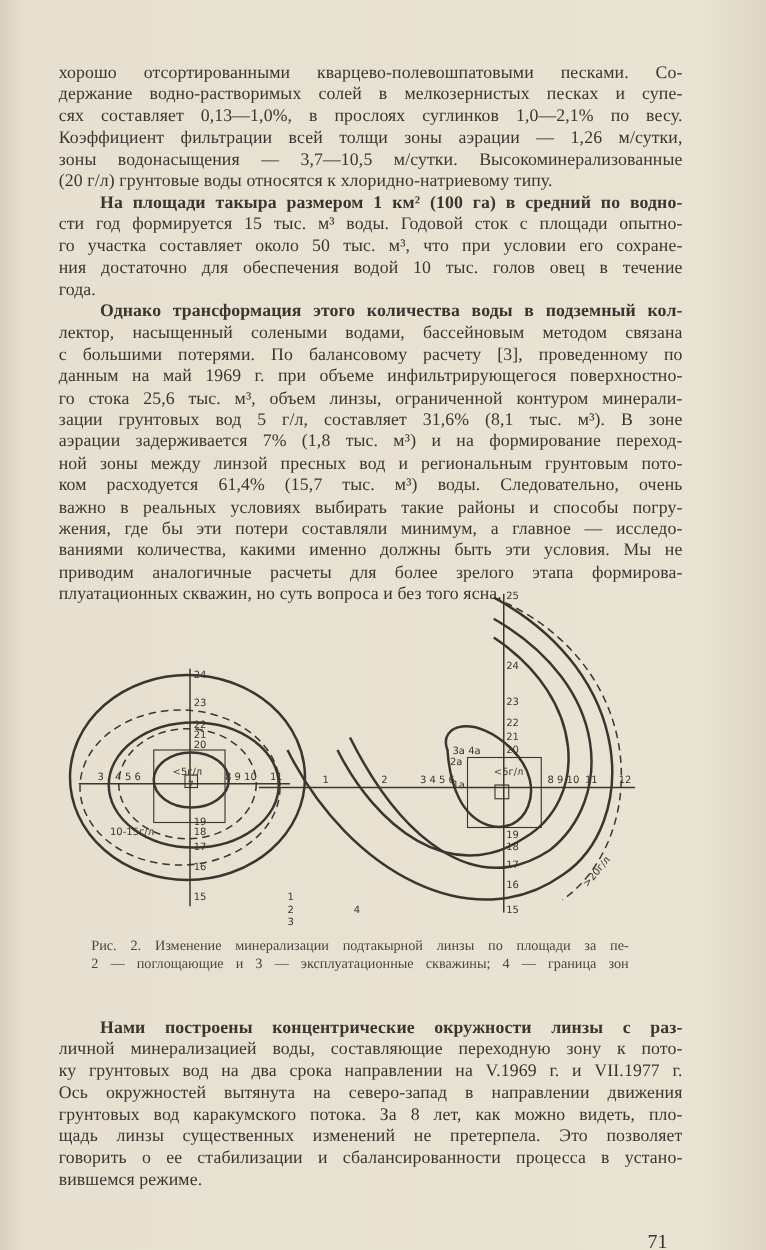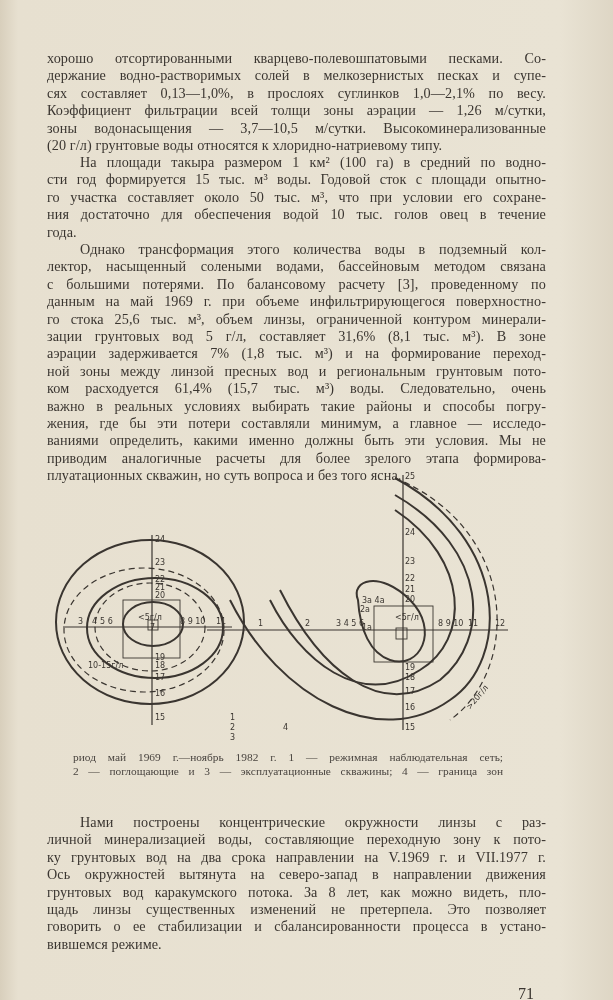--- a/index.html
+++ b/index.html
@@ -12,21 +12,21 @@
     position:relative;
   }
   .page { position:absolute; left:0; top:0; width:613px; height:1000px;margin-top:20px; }
   .para {
     position:absolute; left:47px; width:499px;
     font-size:14.2px; line-height:17.4px; text-align:justify;
     letter-spacing:0.1px;
   }
   .para .ln { display:block; text-align:justify; text-align-last:justify; white-space:nowrap; }
   .para .ln.last { text-align-last:left; }
-  .para .ln.ind { text-indent:0; padding-left:33px; }
+  .para .ln.ind { text-indent:0; padding-left:33px;font-weight:bold; }
   .caption {
     position:absolute; left:73px; width:430px;
     font-size:11.4px; line-height:13.6px; color:#4a4540;
   }
   .caption .ln { display:block; text-align:justify; text-align-last:justify; white-space:nowrap; }
   .caption .ln.center { text-align:center; text-align-last:center; }
   .pagenum { position:absolute; left:518px; top:965px; font-size:16px; }
   svg text { font-family: "DejaVu Sans", sans-serif; fill:#3a3530; }
 </style>
 </head>
@@ -56,21 +56,21 @@
     <span class="ln">лектор, насыщенный солеными водами, бассейновым методом связана</span>
     <span class="ln">с большими потерями. По балансовому расчету [3], проведенному по</span>
     <span class="ln">данным на май 1969 г. при объеме инфильтрирующегося поверхностно-</span>
     <span class="ln">го стока 25,6 тыс. м³, объем линзы, ограниченной контуром минерали-</span>
     <span class="ln">зации грунтовых вод 5 г/л, составляет 31,6% (8,1 тыс. м³). В зоне</span>
     <span class="ln">аэрации задерживается 7% (1,8 тыс. м³) и на формирование переход-</span>
     <span class="ln">ной зоны между линзой пресных вод и региональным грунтовым пото-</span>
     <span class="ln">ком расходуется 61,4% (15,7 тыс. м³) воды. Следовательно, очень</span>
     <span class="ln">важно в реальных условиях выбирать такие районы и способы погру-</span>
     <span class="ln">жения, где бы эти потери составляли минимум, а главное — исследо-</span>
-    <span class="ln">ваниями определить, какими именно должны быть эти условия. Мы не</span>
+    <span class="ln">ваниями количества, какими именно должны быть эти условия. Мы не</span>
     <span class="ln">приводим аналогичные расчеты для более зрелого этапа формирова-</span>
     <span class="ln last">плуатационных скважин, но суть вопроса и без того ясна.</span>
   </div>
 
   <svg style="position:absolute;left:0;top:440px;" width="613" height="290" viewBox="0 440 613 290">
     <g stroke="#3a3530" fill="none" stroke-width="1.2">
 
       <g>
         <line x1="152" y1="515" x2="152" y2="705"></line>
         <line x1="63" y1="607" x2="232" y2="607"></line>
@@ -137,21 +137,21 @@
       <text x="362" y="610">1a</text>
       <text x="470" y="690" transform="rotate(-50 470 690)">&gt;20г/л</text>
       <text x="230" y="700">1</text>
       <text x="230" y="710">2</text>
       <text x="230" y="720">3</text>
       <text x="283" y="710">4</text>
     </g>
   </svg>
 
   <div class="caption" style="top:731px;">
-    <span class="ln">риод май 1969 г.—ноябрь 1982 г.  1 — режимная наблюдательная сеть;</span>
+    <span class="ln">Рис. 2. Изменение минерализации подтакырной линзы по площади за пе-</span>
     <span class="ln">2 — поглощающие и 3 — эксплуатационные скважины; 4 — граница зон</span>
   </div>
 
   <div class="para" style="top:794px;">
     <span class="ln ind">Нами построены концентрические окружности линзы с раз-</span>
     <span class="ln">личной минерализацией воды, составляющие переходную зону к пото-</span>
     <span class="ln">ку грунтовых вод на два срока направлении на V.1969 г. и VII.1977 г.</span>
     <span class="ln">Ось окружностей вытянута на северо-запад в направлении движения</span>
     <span class="ln">грунтовых вод каракумского потока. За 8 лет, как можно видеть, пло-</span>
     <span class="ln">щадь линзы существенных изменений не претерпела. Это позволяет</span>

